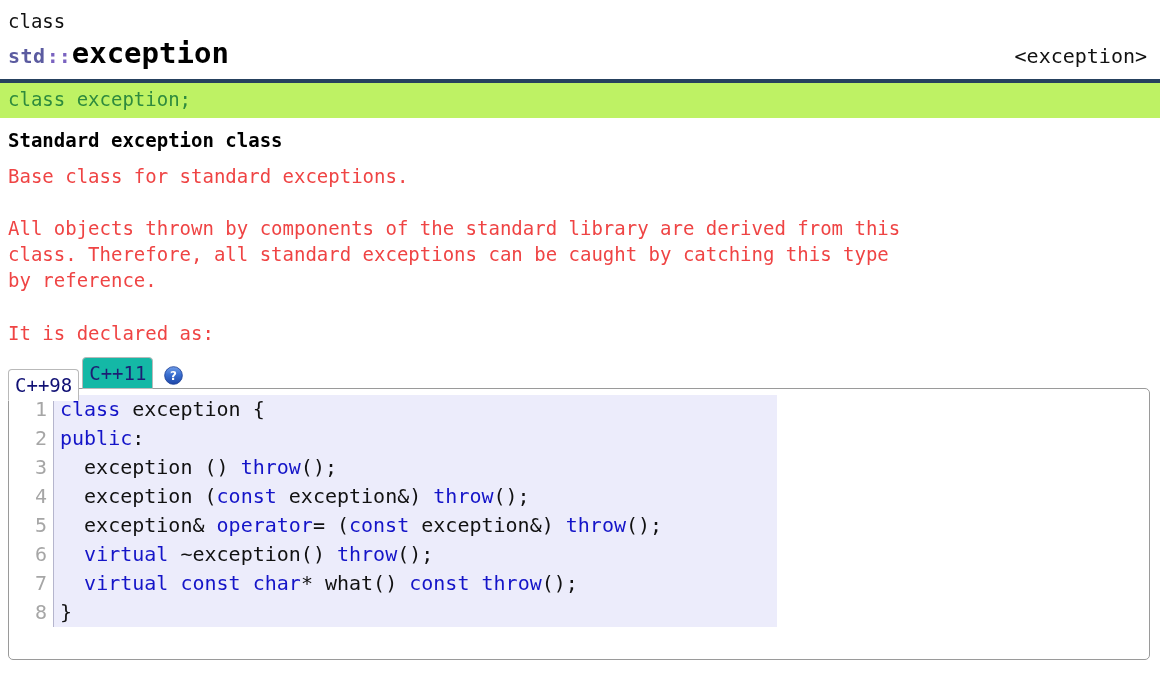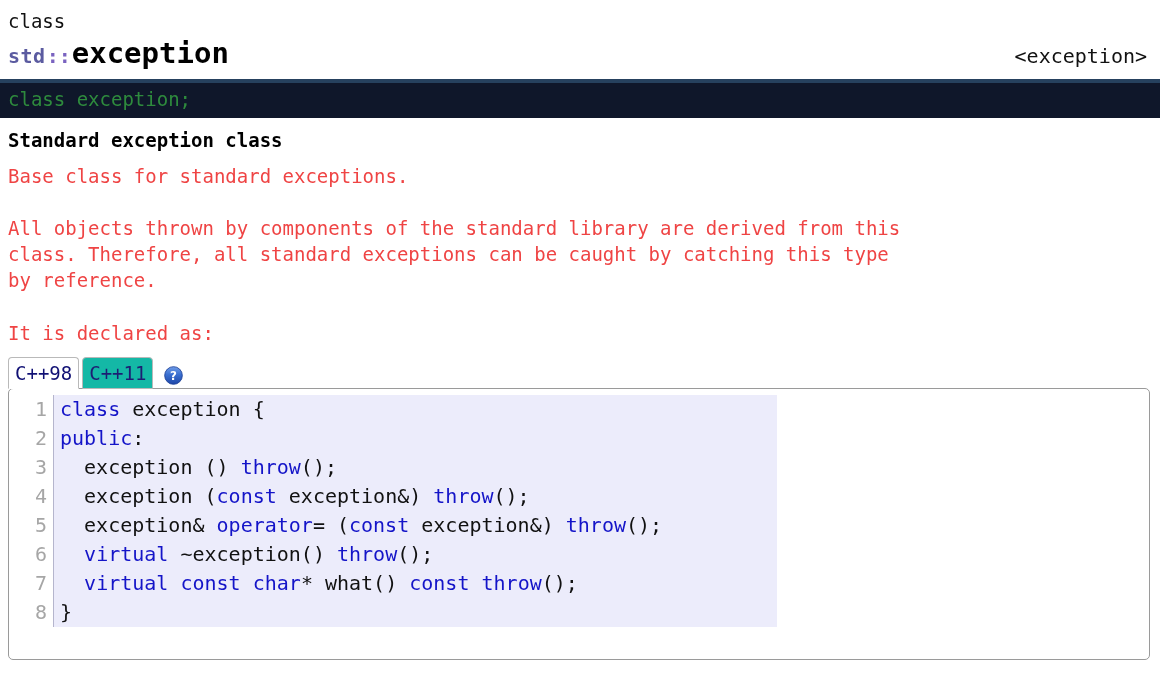--- a/index.html
+++ b/index.html
@@ -70,21 +70,21 @@
     color: #111111;
     padding-right: 3px;
     padding-bottom: 4px;
     white-space: nowrap;
   }
 
   
   .signature {
     margin-top: 6px;
     border-top: 4px solid #26415e;
-    background: #0f172a;
+    background: #bef264;
     padding: 4px 2px 6px 8px;
   }
   .signature .sig-text {
     font-size: 19px;
     line-height: 25px;
     color: #2e8b3d;
     white-space: nowrap;
   }
 
   
@@ -127,21 +127,21 @@
   }
   .tab {
     font-size: 19px;
     line-height: 22px;
     color: #1d1d73;
     border: 1px solid #b9b9b9;
     border-radius: 4px 4px 0 0;
     padding: 4px 6px 4px 6px;
     background: #ffffff;
     position: relative;
-    top: 1px;
+    top: 13px;
     white-space: nowrap;
   }
   .tab.active {
     background: #ffffff;
     border-bottom: 1px solid #ffffff;
     color: #101074;
   }
   .tab.inactive {
     background: #14b8a6;
     border-bottom: 1px solid #b9b9b9;

